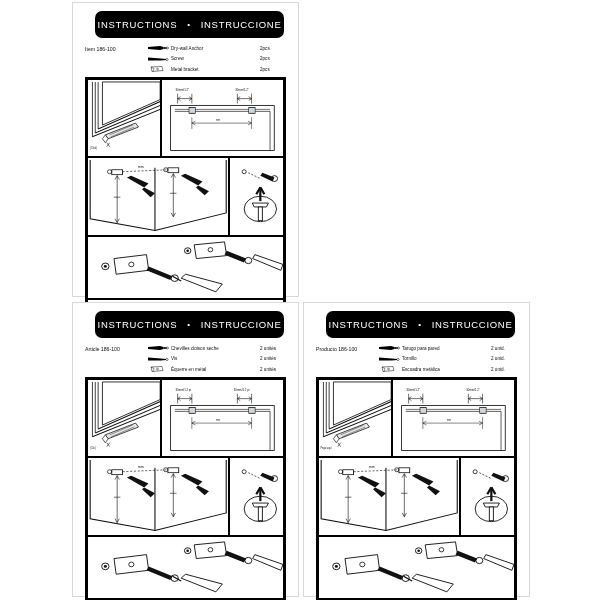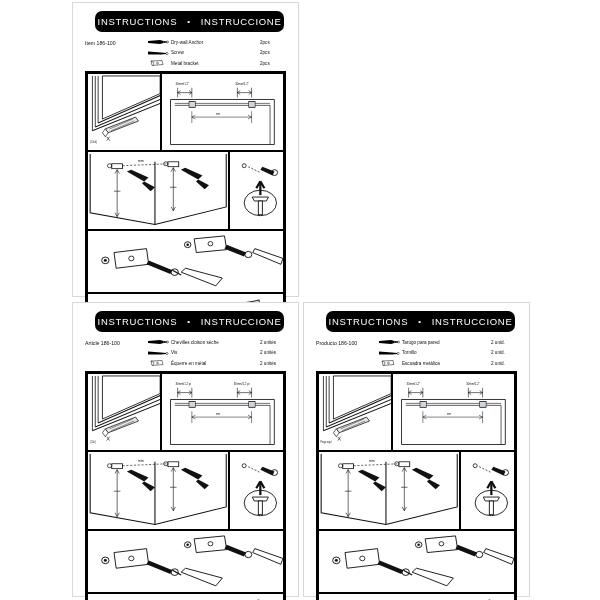--- a/index.html
+++ b/index.html
@@ -34,21 +34,21 @@
     flex: 1;
     padding: 6px 8px 0 8px;
     display: flex;
     flex-direction: column;
   }
 
   
   .banner {
     background: #000000;
     border-radius: 7px;
-    height: 21px;
+    height: 27px;
     display: flex;
     align-items: center;
     justify-content: center;
     gap: 10px;
     margin: 2px 6px 4px 14px;
   }
   .banner span {
     color: #ffffff;
     font-size: 9.5px;
     letter-spacing: 0.7px;

